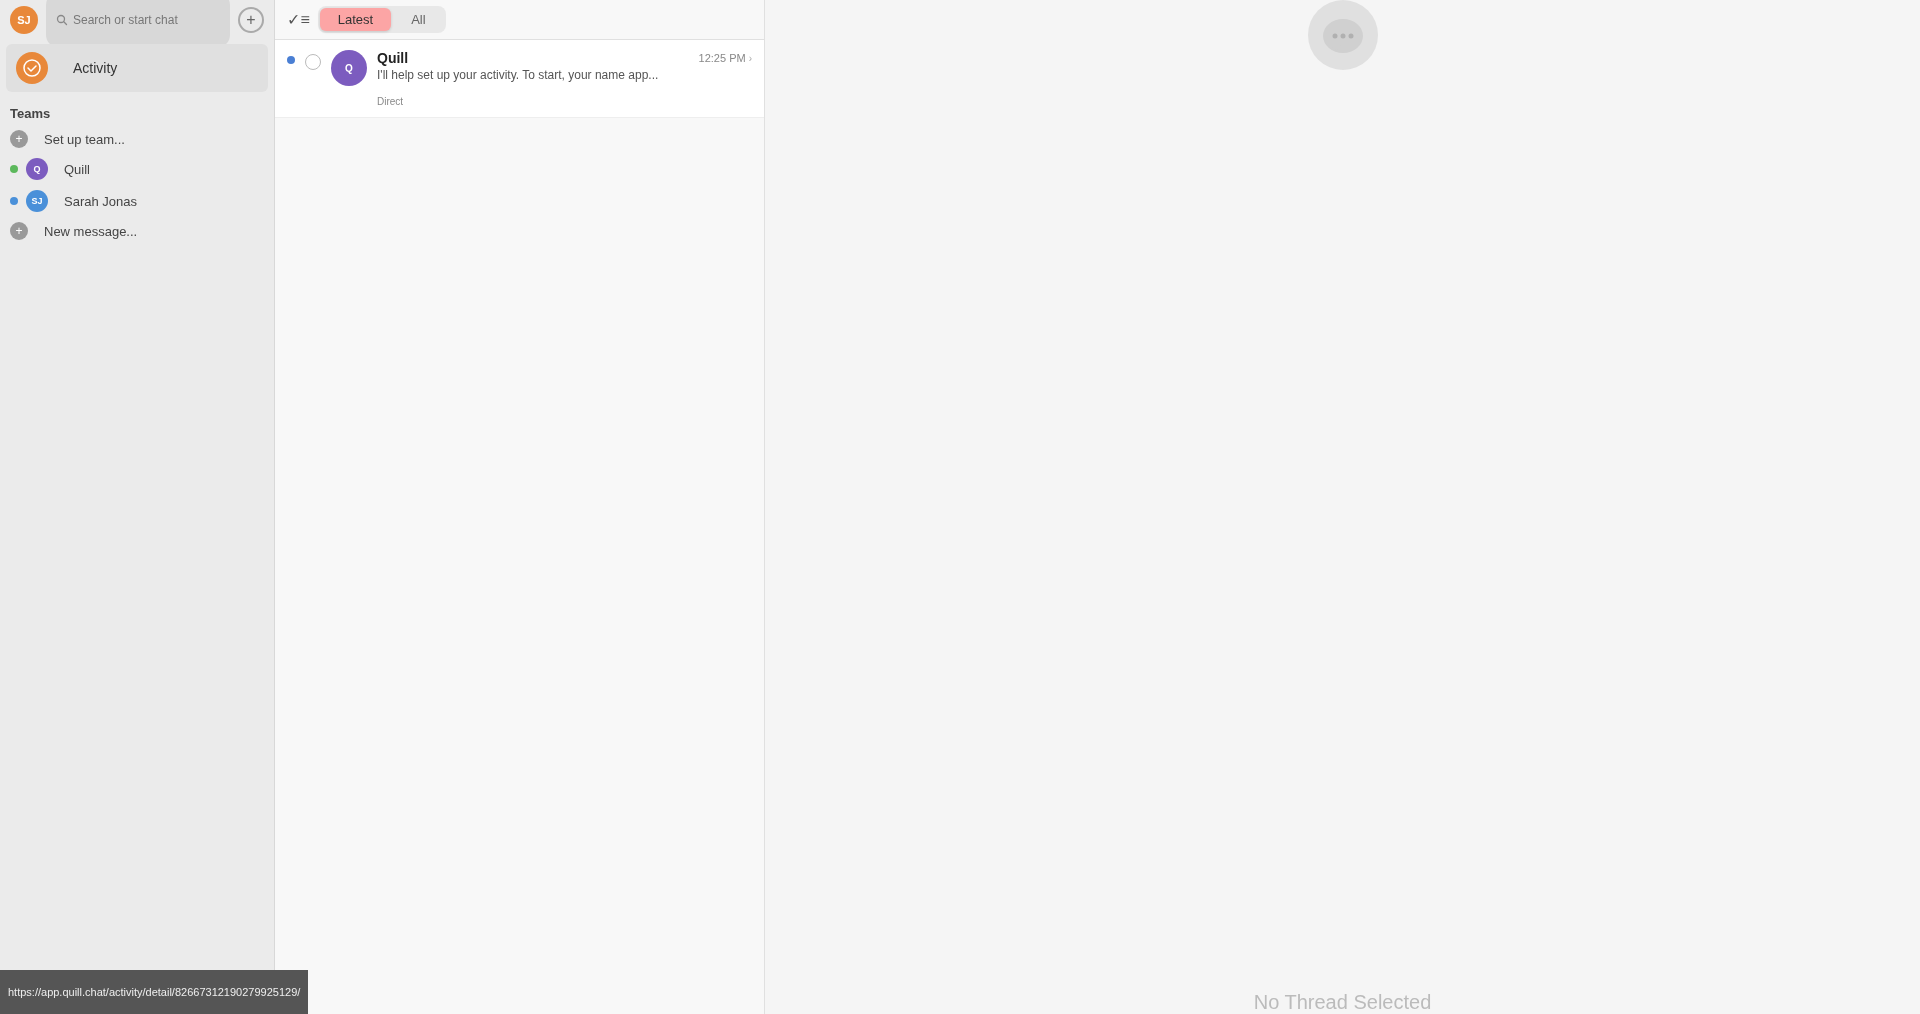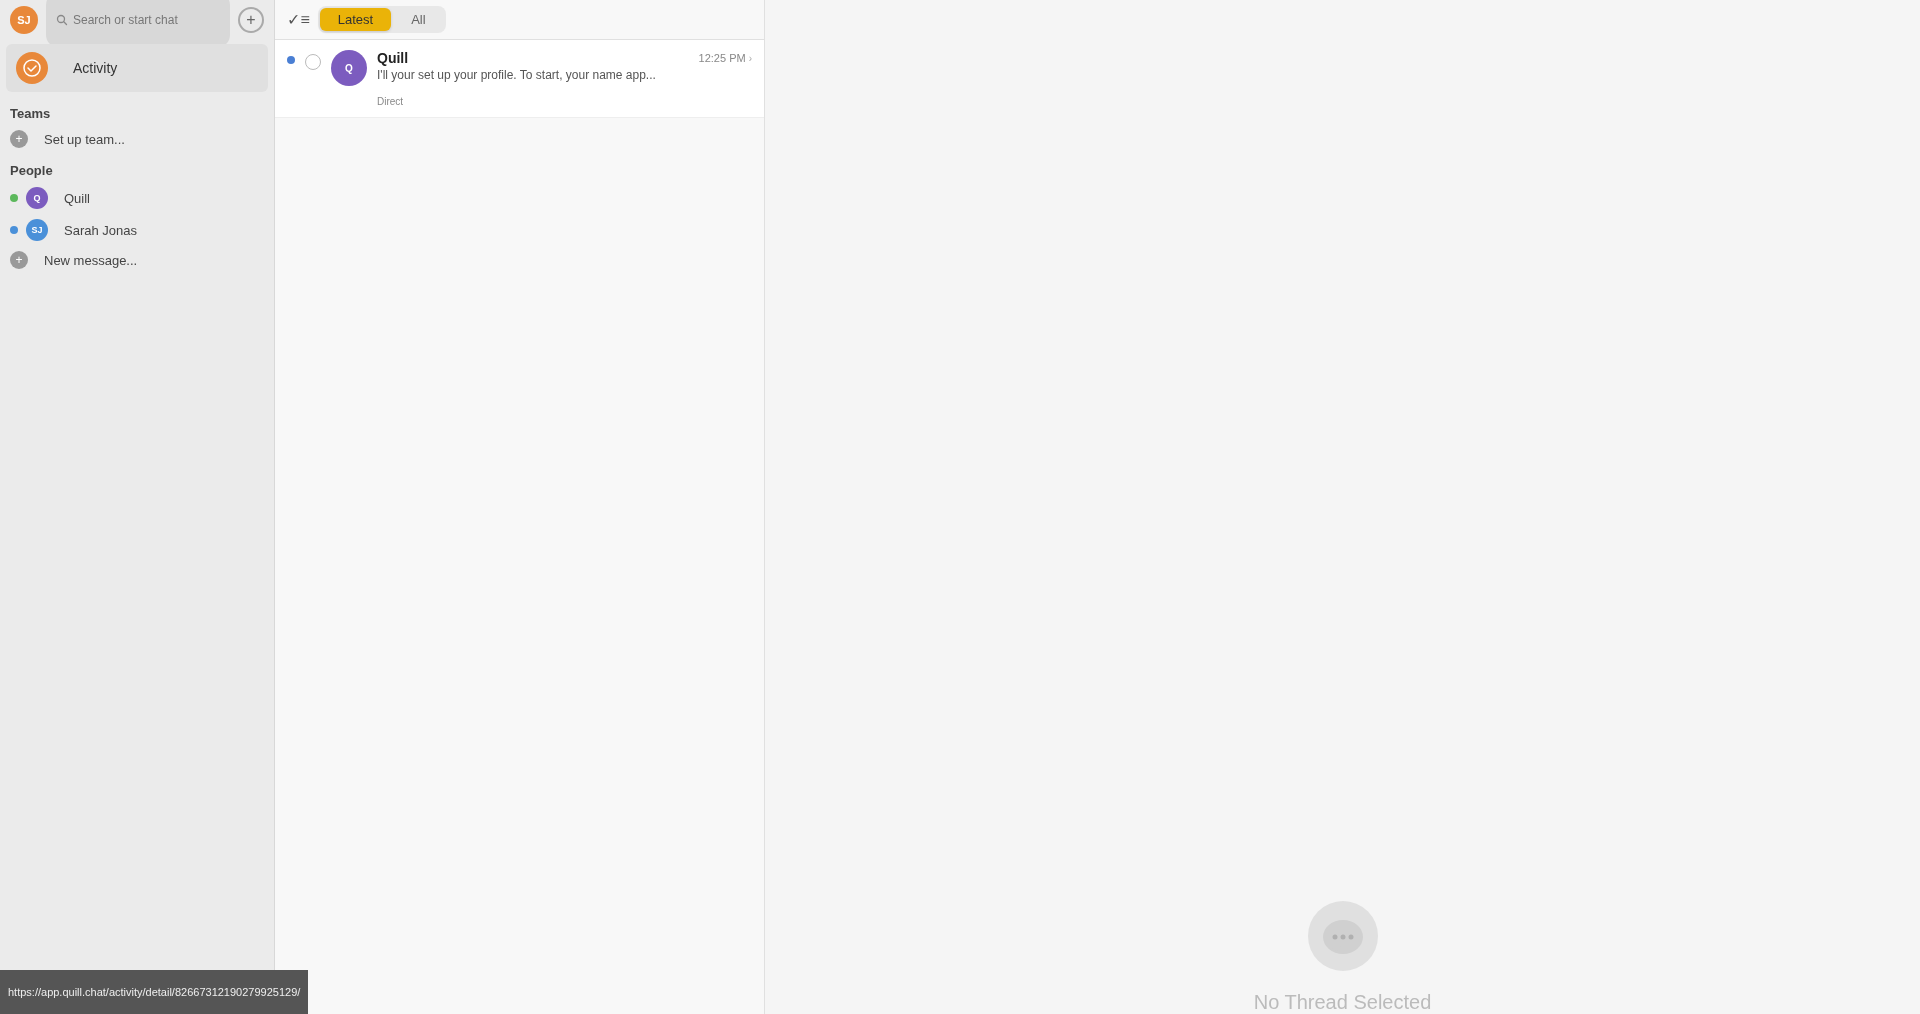--- a/index.html
+++ b/index.html
@@ -218,21 +218,21 @@
     .tab-btn {
       padding: 4px 18px;
       border-radius: 6px;
       border: none;
       font-size: 13px;
       cursor: pointer;
       font-weight: 500;
     }
 
     .tab-btn.active {
-      background: #eab308;
+      background: #fca5a5;
       color: #333;
       box-shadow: 0 1px 3px rgba(0,0,0,0.15);
     }
 
     .tab-btn.inactive {
       background: transparent;
       color: #666;
     }
 
     .message-item {
@@ -322,21 +322,21 @@
       font-size: 10px;
       color: #aaa;
     }
 
     
     .right-panel {
       flex: 1;
       background: #f5f5f5;
       display: flex;
       align-items: center;
-      justify-content: flex-end;
+      justify-content: space-between;
       flex-direction: column;
       gap: 20px;
     }
 
     .no-thread-icon {
       width: 70px;
       height: 70px;
       border-radius: 50%;
       background: #e0e0e0;
       display: flex;
@@ -390,21 +390,20 @@
     </div>
     <span class="activity-label">Activity</span>
   </div>
 
   <div class="section-title">Teams</div>
   <div class="sidebar-item">
     <div class="plus-btn">+</div>
     <span class="item-label">Set up team...</span>
   </div>
 
-  <div class="section-title">People</div>
 
   <div class="sidebar-item">
     <div class="online-dot"></div>
     <div class="person-avatar-quill">Q</div>
     <span class="item-label">Quill</span>
   </div>
 
   <div class="sidebar-item">
     <div class="online-dot" style="background:#4a90d9;"></div>
     <div class="person-avatar-sj">SJ</div>
@@ -439,21 +438,21 @@
         </svg>
       </div>
       <div class="msg-content">
         <div class="msg-header">
           <span class="msg-sender">Quill</span>
           <div class="msg-time">
             <span>12:25 PM</span>
             <span class="chevron-right">›</span>
           </div>
         </div>
-        <div class="msg-preview">I'll your set up your profile. To start, your name app...</div>
+        <div class="msg-preview">I'll help set up your activity. To start, your name app...</div>
         <div class="msg-tag">Direct</div>
       </div>
     </div>
   </div>
 
   <div class="right-panel">
     <div class="no-thread-icon">
 
       <svg width="50" height="50" viewBox="0 0 50 50" fill="none">
         <ellipse cx="25" cy="26" rx="20" ry="17" fill="#d0d0d0"></ellipse>

